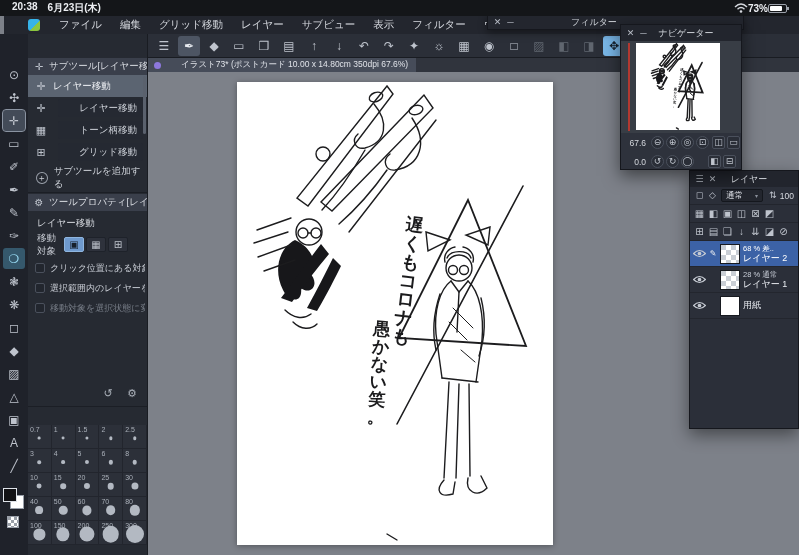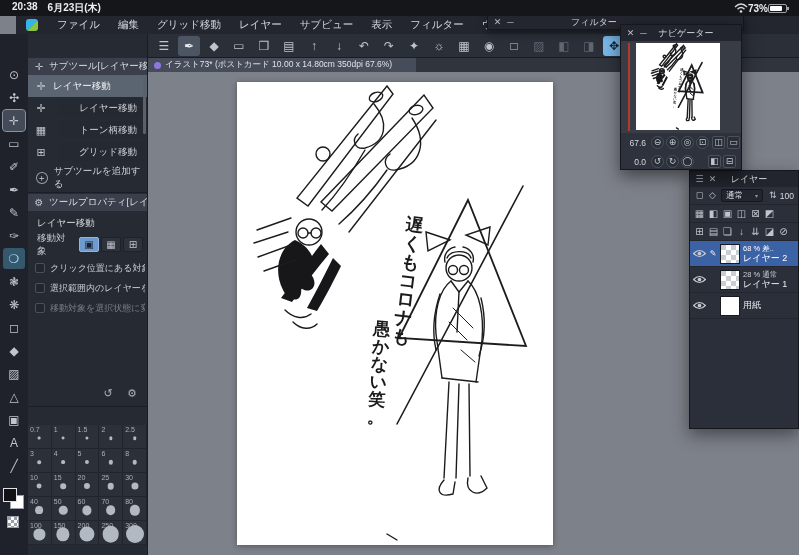--- a/index.html
+++ b/index.html
@@ -9,21 +9,21 @@
 .icon{display:inline-flex;align-items:center;justify-content:center;color:#bfc4cd;font-size:12px;line-height:1;cursor:default}
 .iconset{display:inline-flex;align-items:center;gap:2px}
 
 .statusbar{position:absolute;top:0;left:0;right:0;height:16px;background:#141619;display:flex;justify-content:space-between;align-items:center;padding:0 12px;font-size:10px;font-weight:bold;color:#eceef2;z-index:70}
 .sb-left{display:flex;gap:10px}
 .sb-right{display:flex;align-items:center}
 .battery{width:19px;height:9px;border:1px solid #9da2ab;border-radius:2px;position:relative}
 .battery::after{content:"";position:absolute;right:-3px;top:2px;width:2px;height:3px;background:#9da2ab}
 .battery-fill{position:absolute;left:1px;top:1px;bottom:1px;width:70%;background:#fff;border-radius:1px}
 
-.menubar{position:absolute;top:16px;left:16px;right:0;height:18px;background:#23262e;display:flex;align-items:center;padding-left:10px;font-size:10.5px;z-index:10}
+.menubar{position:absolute;top:16px;left:4px;right:0;height:18px;background:#23262e;display:flex;align-items:center;padding-left:24px;font-size:10.5px;z-index:10}
 .app-logo{width:12px;height:12px;border-radius:3px;background:linear-gradient(135deg,#36b3e8 0%,#36b3e8 55%,#8cc63f 55%);margin-right:10px;flex:none}
 .menu-item{padding:0 9px;color:#d6d9df;white-space:nowrap}
 
 .toolbar{position:absolute;top:34px;left:148px;right:0;height:24px;background:#2b2f38;border-bottom:1px solid #191c22;display:flex;align-items:center;gap:3px;padding-left:5px;overflow:hidden}
 .toolbar .icon{width:22px;height:20px;border-radius:3px}
 .toolbar .icon.selected{background:#4d5563;color:#eaedf2}
 .toolbar .icon.accent{background:#79b7e8;color:#16202c}
 .toolbar .icon.disabled{color:#60666f}
 
 .left-column{position:absolute;top:34px;left:0;width:148px;bottom:0;background:#262a32;z-index:15;border-right:1px solid #191c22}
@@ -42,36 +42,36 @@
 .hdiv{position:absolute;left:0;right:0;height:1px;background:#1b1e25}
 #subtool-items{position:absolute;top:41px;left:0;right:0}
 .subtool-row{height:22px;display:flex;align-items:center;position:relative;padding-left:5px;font-size:9.5px;color:#ccd0d7}
 .subtool-row .icon{width:16px;font-size:11px;margin-right:4px;flex:none}
 .subtool-row.selected{background:#5b6471;color:#f0f2f6}
 .subtool-chip{position:absolute;left:30px;right:4px;top:2px;bottom:2px;background:#252932;border-radius:2px;display:flex;align-items:center;justify-content:flex-end;padding-right:6px}
 .st-scroll{position:absolute;right:1px;top:42px;width:3px;height:58px;background:#5a616d;border-radius:2px}
 .add-subtool{position:absolute;top:134px;left:0;right:0;height:20px;display:flex;align-items:center;gap:6px;padding-left:8px;font-size:9.5px;color:#ced2d9}
 .add-subtool .plus{width:12px;height:12px;border:1px solid #9aa0aa;border-radius:50%;font-size:9px;display:inline-flex;align-items:center;justify-content:center;color:#ced2d9}
 .tp-toolname{position:absolute;top:183px;left:9px;font-size:9.5px;color:#d5d8de}
-.tp-target-row{position:absolute;top:202px;left:9px;right:4px;height:17px;display:flex;align-items:center;gap:6px;font-size:9.5px;color:#c6cad2}
+.tp-target-row{position:absolute;top:202px;left:9px;right:19px;height:17px;display:flex;align-items:center;gap:6px;font-size:9.5px;color:#c6cad2}
 .tp-target-row .icon{width:20px;height:15px;background:#2e323c;border:1px solid #1e222a;font-size:10px;border-radius:2px}
 .tp-target-row .icon.selected{background:#6f9ace;color:#17202b;border-color:#8fb6e0}
 #tp-checkboxes{position:absolute;top:224px;left:7px;right:2px}
 .cb-row{height:20px;display:flex;align-items:center;gap:5px;font-size:9px;color:#c6cad2;white-space:nowrap;overflow:hidden}
 .cb-box{width:10px;height:10px;background:#22262e;border:1px solid #4a505c;border-radius:2px;flex:none}
 .cb-row.disabled{color:#767c86}
 .tp-footer{position:absolute;top:352px;right:8px;display:flex;gap:10px}
 .tp-footer .icon{width:14px;height:14px;font-size:11px;color:#aab0b9}
 #brush-grid{position:absolute;top:391px;left:0;right:0;display:grid;grid-template-columns:repeat(5,1fr)}
 .brush-cell{height:24px;background:#2c3039;border-right:1px solid #22252d;border-bottom:1px solid #22252d;position:relative}
 .brush-num{position:absolute;top:1px;left:2px;font-size:7px;color:#a9afb8}
 .brush-dot{position:absolute;left:50%;top:58%;transform:translate(-50%,-50%);border-radius:50%;background:#b3b9c2}
 
 .tabbar{position:absolute;top:58px;left:148px;right:0;height:14px;background:#30343d;display:flex}
-.doc-tab{width:268px;background:#464c59;display:flex;align-items:center;gap:4px;padding:0 6px;font-size:8.5px;color:#e0e3e9;white-space:nowrap;overflow:hidden}
+.doc-tab{width:268px;background:#464c59;display:flex;align-items:center;gap:20px;padding:0 6px;font-size:8.5px;color:#e0e3e9;white-space:nowrap;overflow:hidden}
 .doc-dot{width:7px;height:7px;border-radius:50%;background:#8d78dd;flex:none}
 .canvas-area{position:absolute;top:72px;left:148px;right:0;bottom:0;background:#7d8189}
 .page{position:absolute;left:89px;top:10px;width:316px;height:463px;background:#fff;box-shadow:0 1px 6px rgba(0,0,0,.35)}
 .page svg{display:block;width:316px;height:463px}
 
 .layer-panel{position:absolute;left:689px;top:170px;width:110px;height:259px;background:#2b2f39;border:1px solid #15171d;box-shadow:0 6px 16px rgba(0,0,0,.45);z-index:30;font-size:9px}
 .win-title{height:16px;background:#22252d;display:flex;align-items:center;gap:3px;padding:0 4px}
 .win-title .icon{font-size:9px;width:11px;color:#b9bec7;flex:none}
 .win-title-text{flex:1;text-align:center;color:#d3d7dd;font-size:9px;white-space:nowrap;overflow:hidden}
 .lp-blend{height:18px;display:flex;align-items:center;gap:3px;padding:0 4px;border-bottom:1px solid #22252d}

